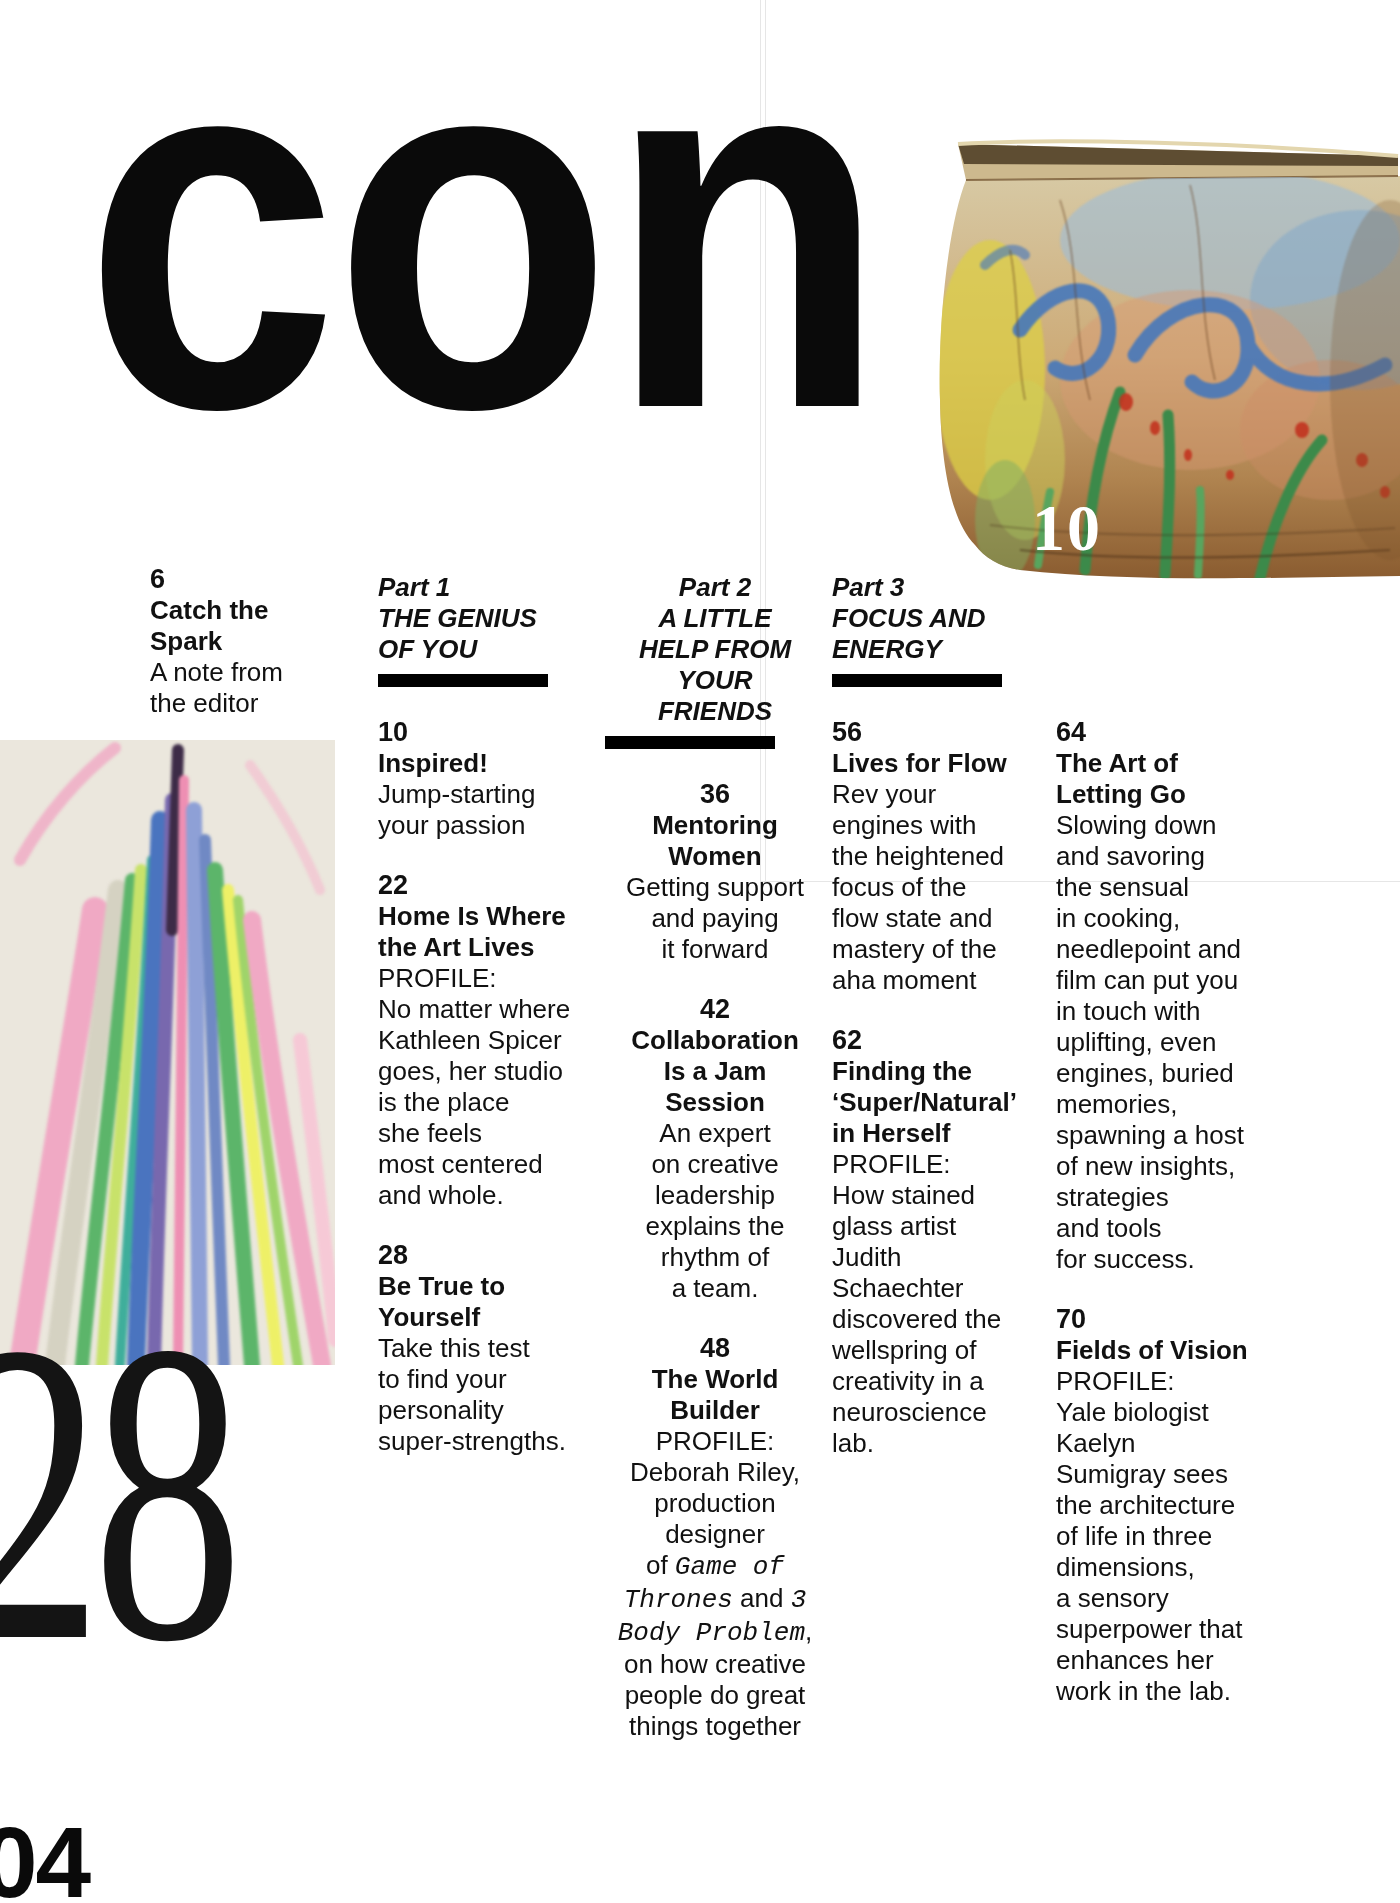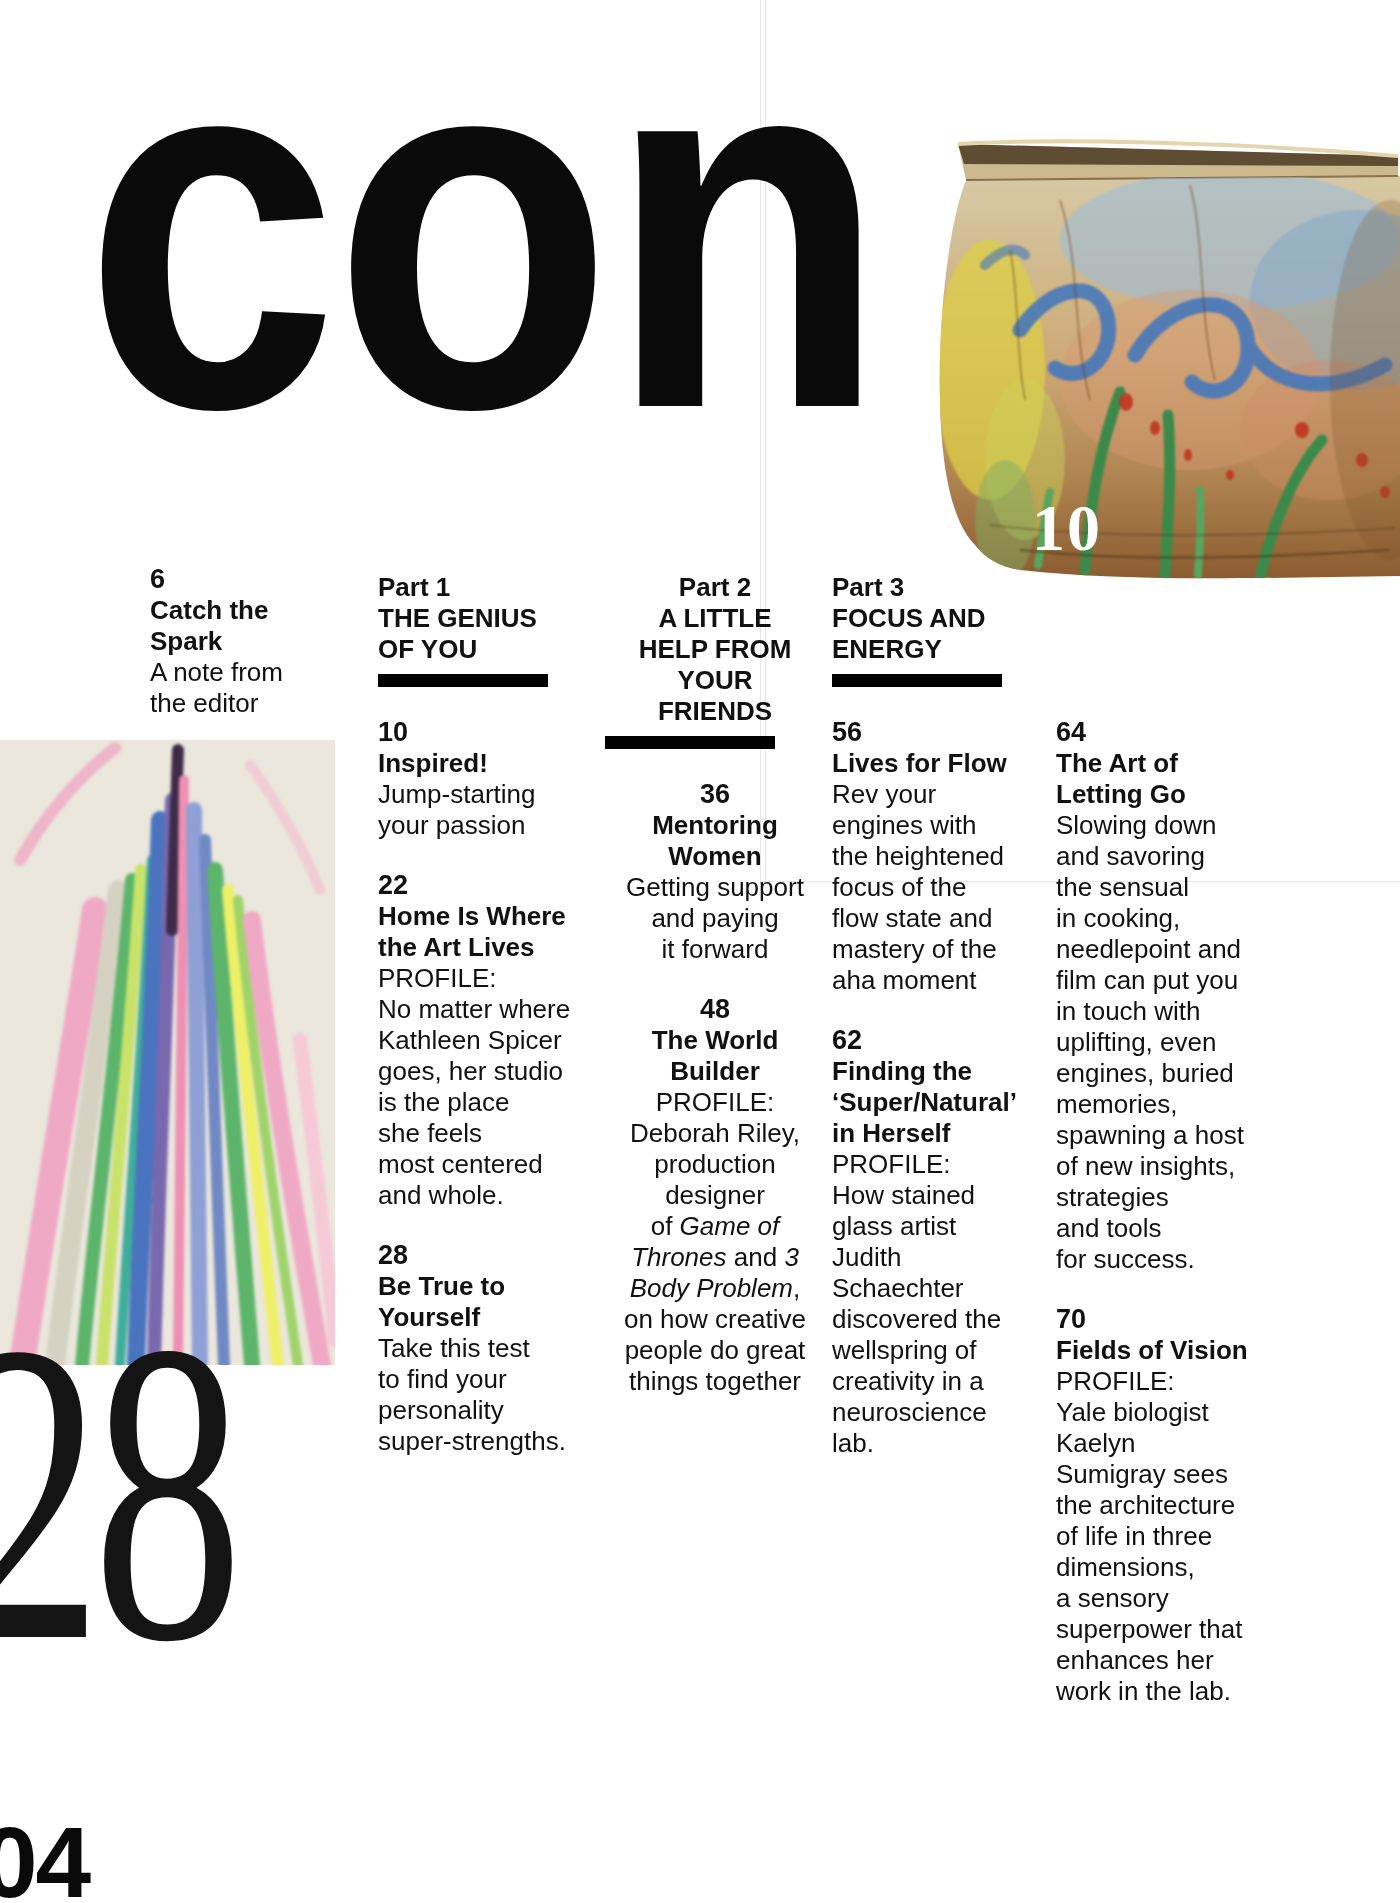--- a/index.html
+++ b/index.html
@@ -25,25 +25,25 @@
   
   #big-number{position:absolute;left:-48px;top:1277px;z-index:2;
     font-family:"Liberation Serif",serif;font-size:430px;line-height:1;font-weight:400;
     color:#141414;letter-spacing:-14px;transform:scaleX(0.7);transform-origin:0 0;white-space:nowrap;}
   
   #folio{position:absolute;left:-18px;top:1812px;z-index:3;
     font-size:100px;line-height:1;font-weight:700;letter-spacing:-2px;color:#0a0a0a;}
   
   .col{position:absolute;width:220px;z-index:5;}
   .line{font-size:26px;line-height:31px;white-space:nowrap;color:var(--ink);}
-  .line i{font-style:italic;}
+  .line i{font-style:italic;font-family:Liberation Mono, monospace;}
   .t{font-weight:700;}
   .n{font-weight:700;font-size:27px;}
   .entry{margin-bottom:29px;}
-  .part-head{margin-bottom:0;}
+  .part-head{margin-bottom:0;font-style:italic;}
   .bar{width:170px;height:13px;background:var(--bar);margin-top:9px;margin-bottom:30px;}
 </style>
 </head>
 <body>
 
 <div class="vline" style="left:760px;top:0;height:881px;"></div>
 <div class="vline" style="left:765px;top:0;height:881px;"></div>
 <div class="hline" style="left:760px;top:881px;width:640px;"></div>
 
 <div id="headline">con</div>
@@ -204,20 +204,32 @@
       </div>
       <div class="entry">
         <div class="line n">36</div>
         <div class="line t">Mentoring</div>
         <div class="line t">Women</div>
         <div class="line b">Getting support</div>
         <div class="line b">and paying</div>
         <div class="line b">it forward</div>
       </div>
       <div class="entry">
+        <div class="line n">42</div>
+        <div class="line t">Collaboration</div>
+        <div class="line t">Is a Jam</div>
+        <div class="line t">Session</div>
+        <div class="line b">An expert</div>
+        <div class="line b">on creative</div>
+        <div class="line b">leadership</div>
+        <div class="line b">explains the</div>
+        <div class="line b">rhythm of</div>
+        <div class="line b">a team.</div>
+      </div>
+      <div class="entry">
         <div class="line n">48</div>
         <div class="line t">The World</div>
         <div class="line t">Builder</div>
         <div class="line b">PROFILE:</div>
         <div class="line b">Deborah Riley,</div>
         <div class="line b">production</div>
         <div class="line b">designer</div>
         <div class="line b"><span>of </span><i>Game of</i></div>
         <div class="line b"><i>Thrones</i><span> and </span><i>3</i></div>
         <div class="line b"><i>Body Problem</i><span>,</span></div>

